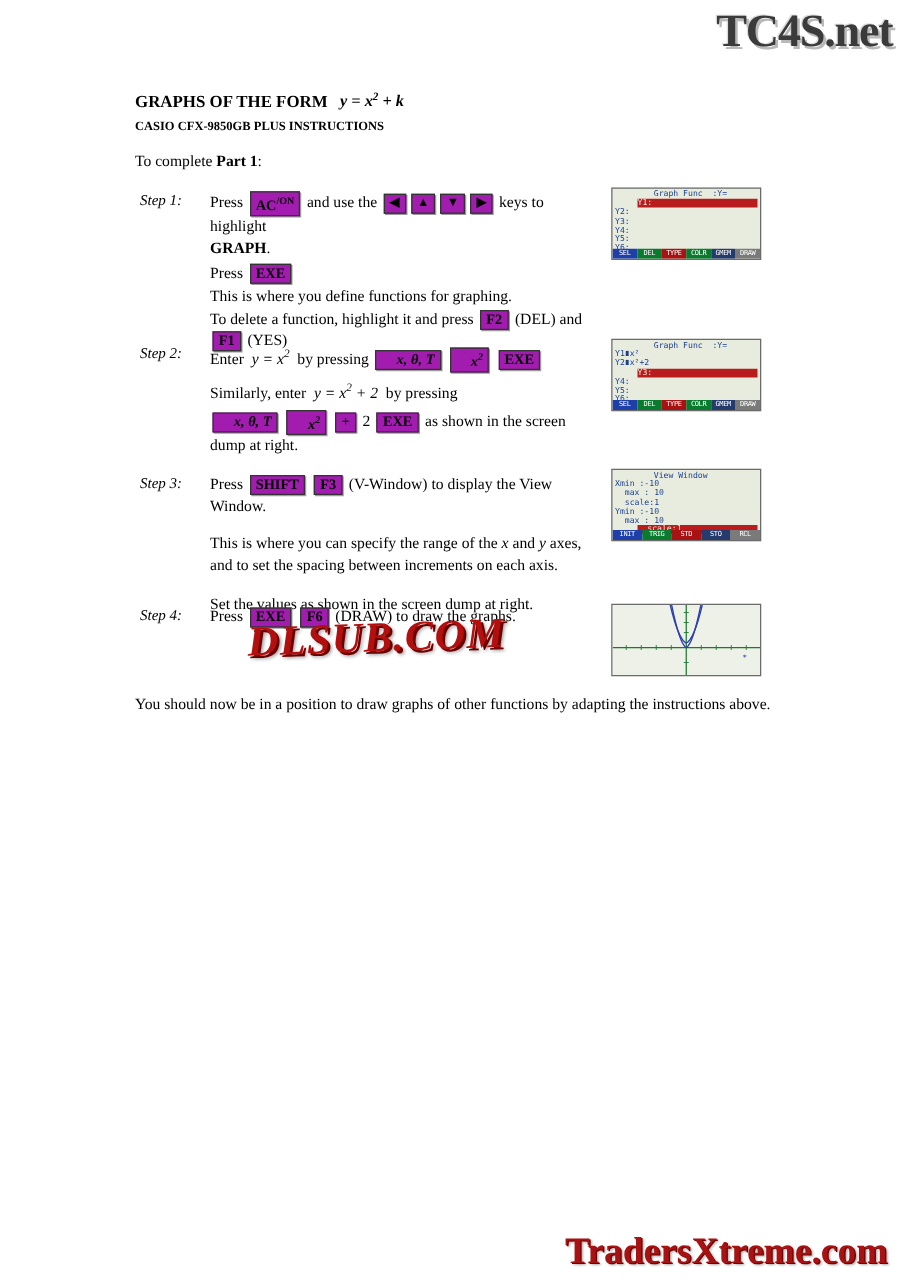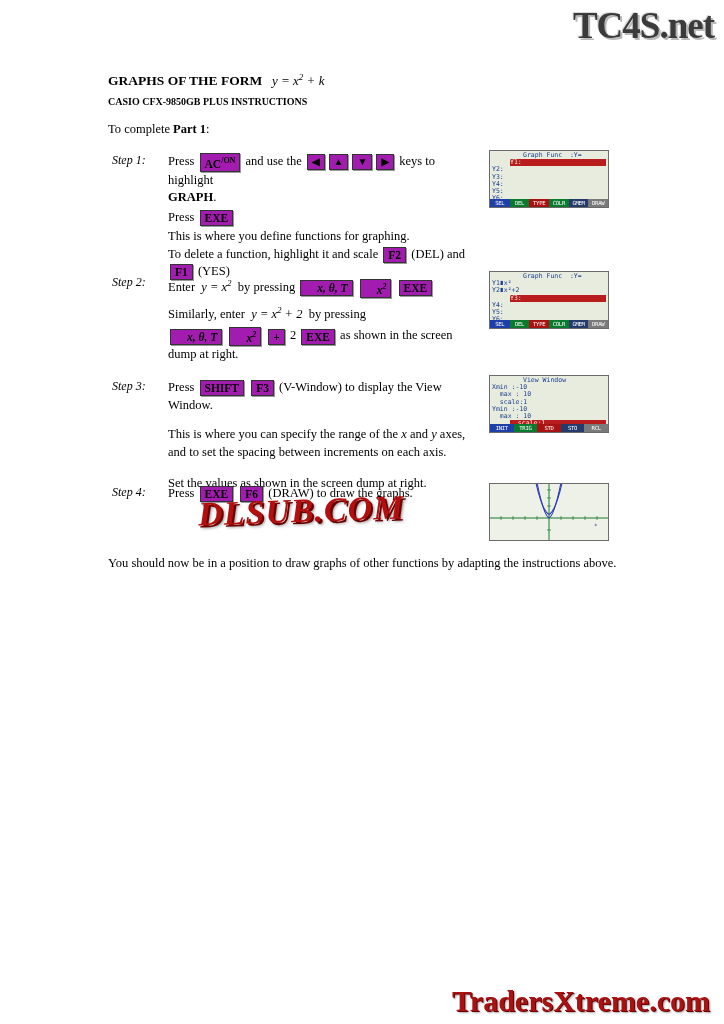--- a/index.html
+++ b/index.html
@@ -63,21 +63,21 @@
   .title {
     position: absolute;
     left: 108px;
     top: 68px;
     font-weight: bold;
     font-size: 13.5px;
     line-height: 19px;
   }
   .title .mth {
     font-family: "Liberation Serif", serif;
-    font-weight: normal;
+    font-weight: bold;
     font-style: italic;
     font-size: 13px;
   }
   sup.sm { font-size: 9px; vertical-align: super; }
 
   .title-line2 {
     position: absolute;
     left: 108px;
     top: 96px;
     font-weight: bold;
@@ -223,21 +223,21 @@
     </div>
     <div>
       <b>GRAPH</b><span>.</span>
     </div>
     <div style="margin-top:2px">
       <span>Press</span>
       <span class="key">EXE</span>
     </div>
     <div style="margin-top:2px">This is where you define functions for graphing.</div>
     <div>
-      <span>To delete a function, highlight it and scale</span>
+      <span>To delete a function, highlight it and press</span>
       <span class="key">F2</span>
       <span>(DEL) and</span>
     </div>
     <div>
       <span class="key">F1</span>
       <span>(YES)</span>
     </div>
   </div>
 
   <div class="screen" style="left:489px; top:150px;">

